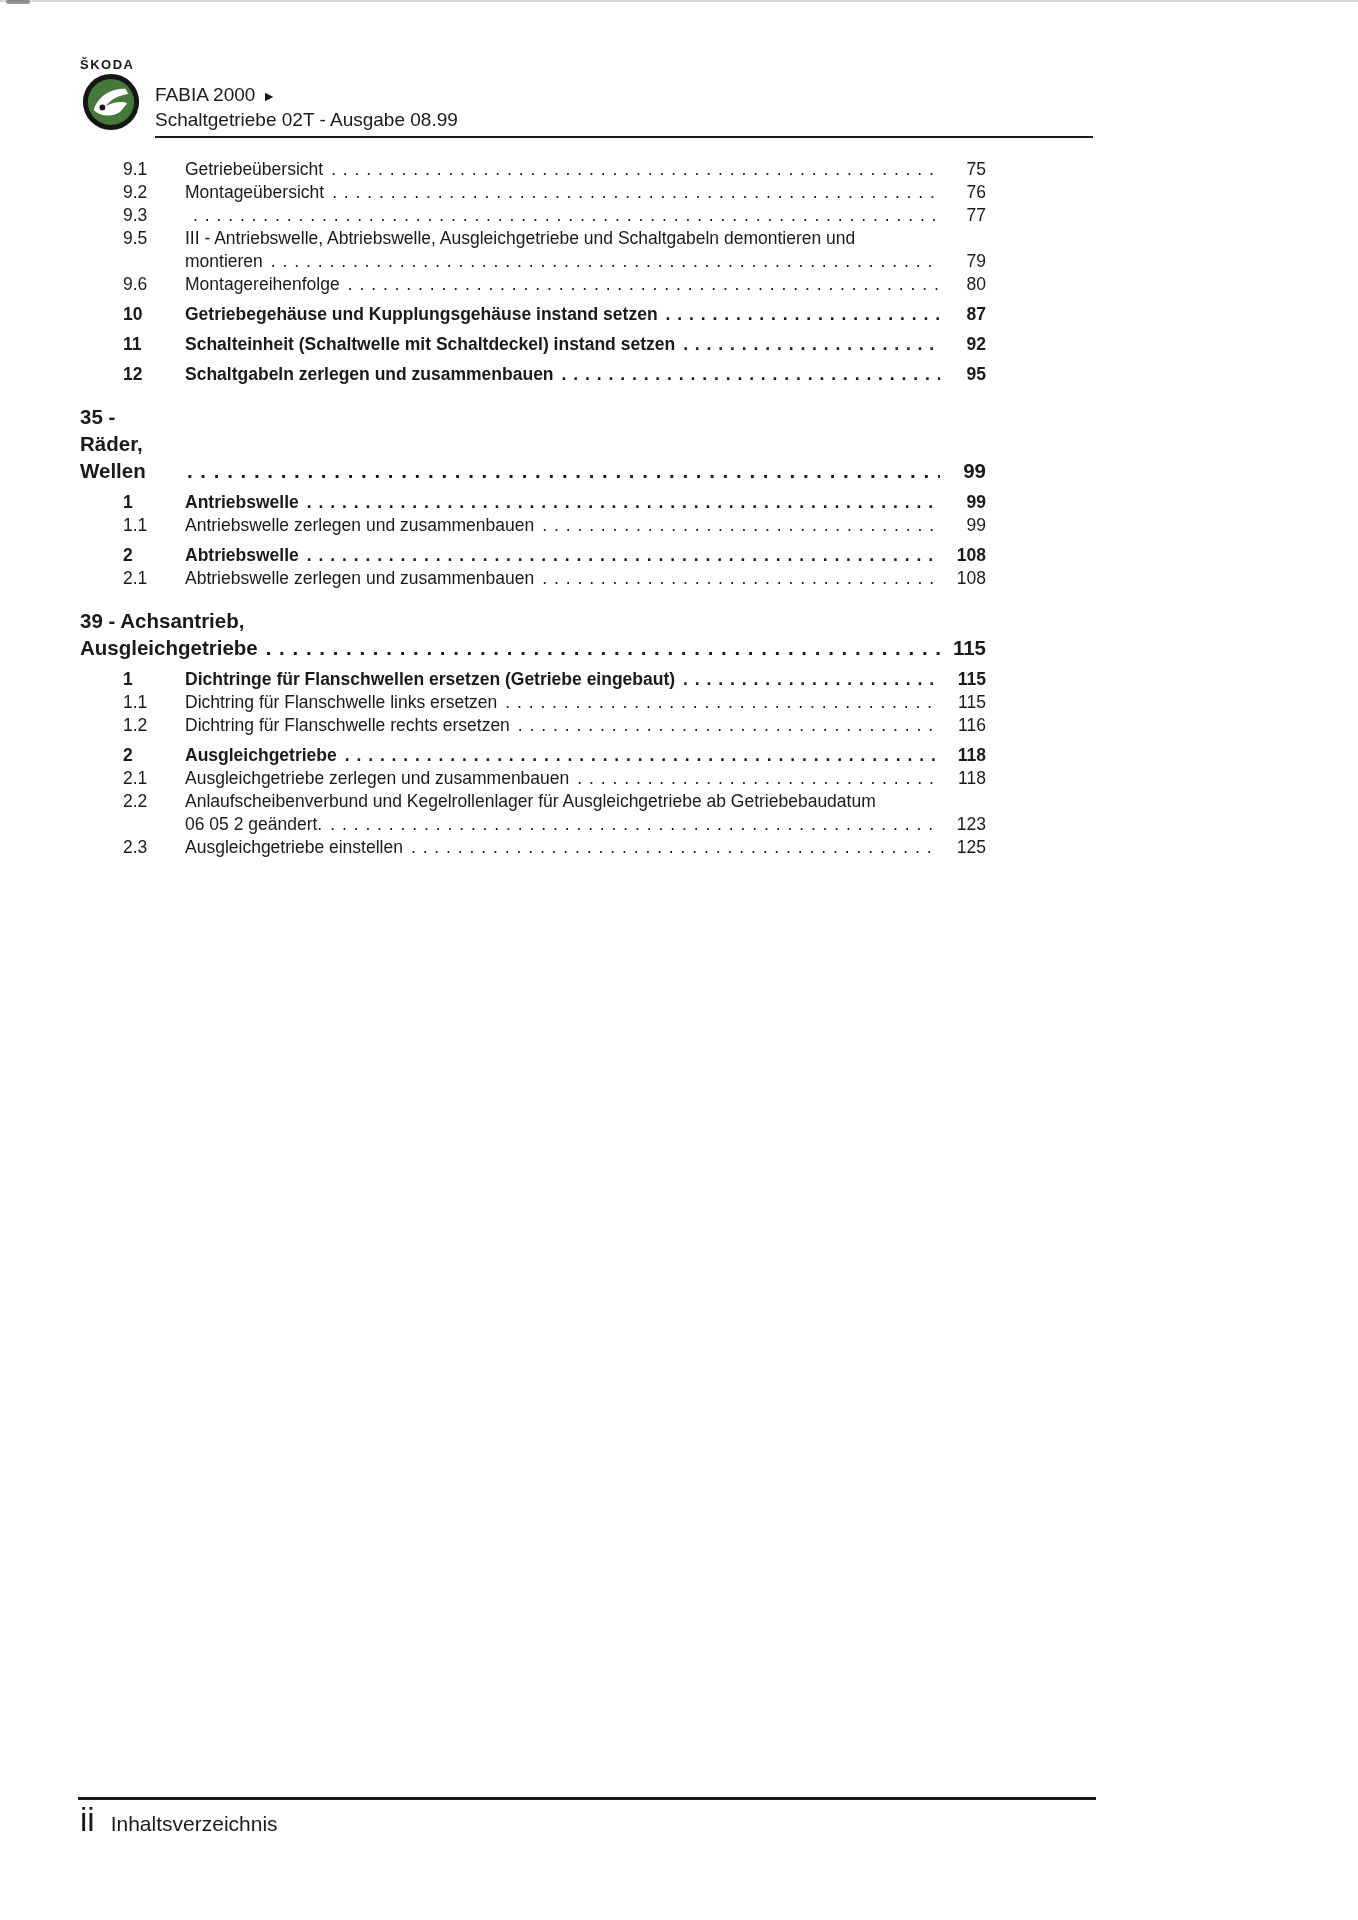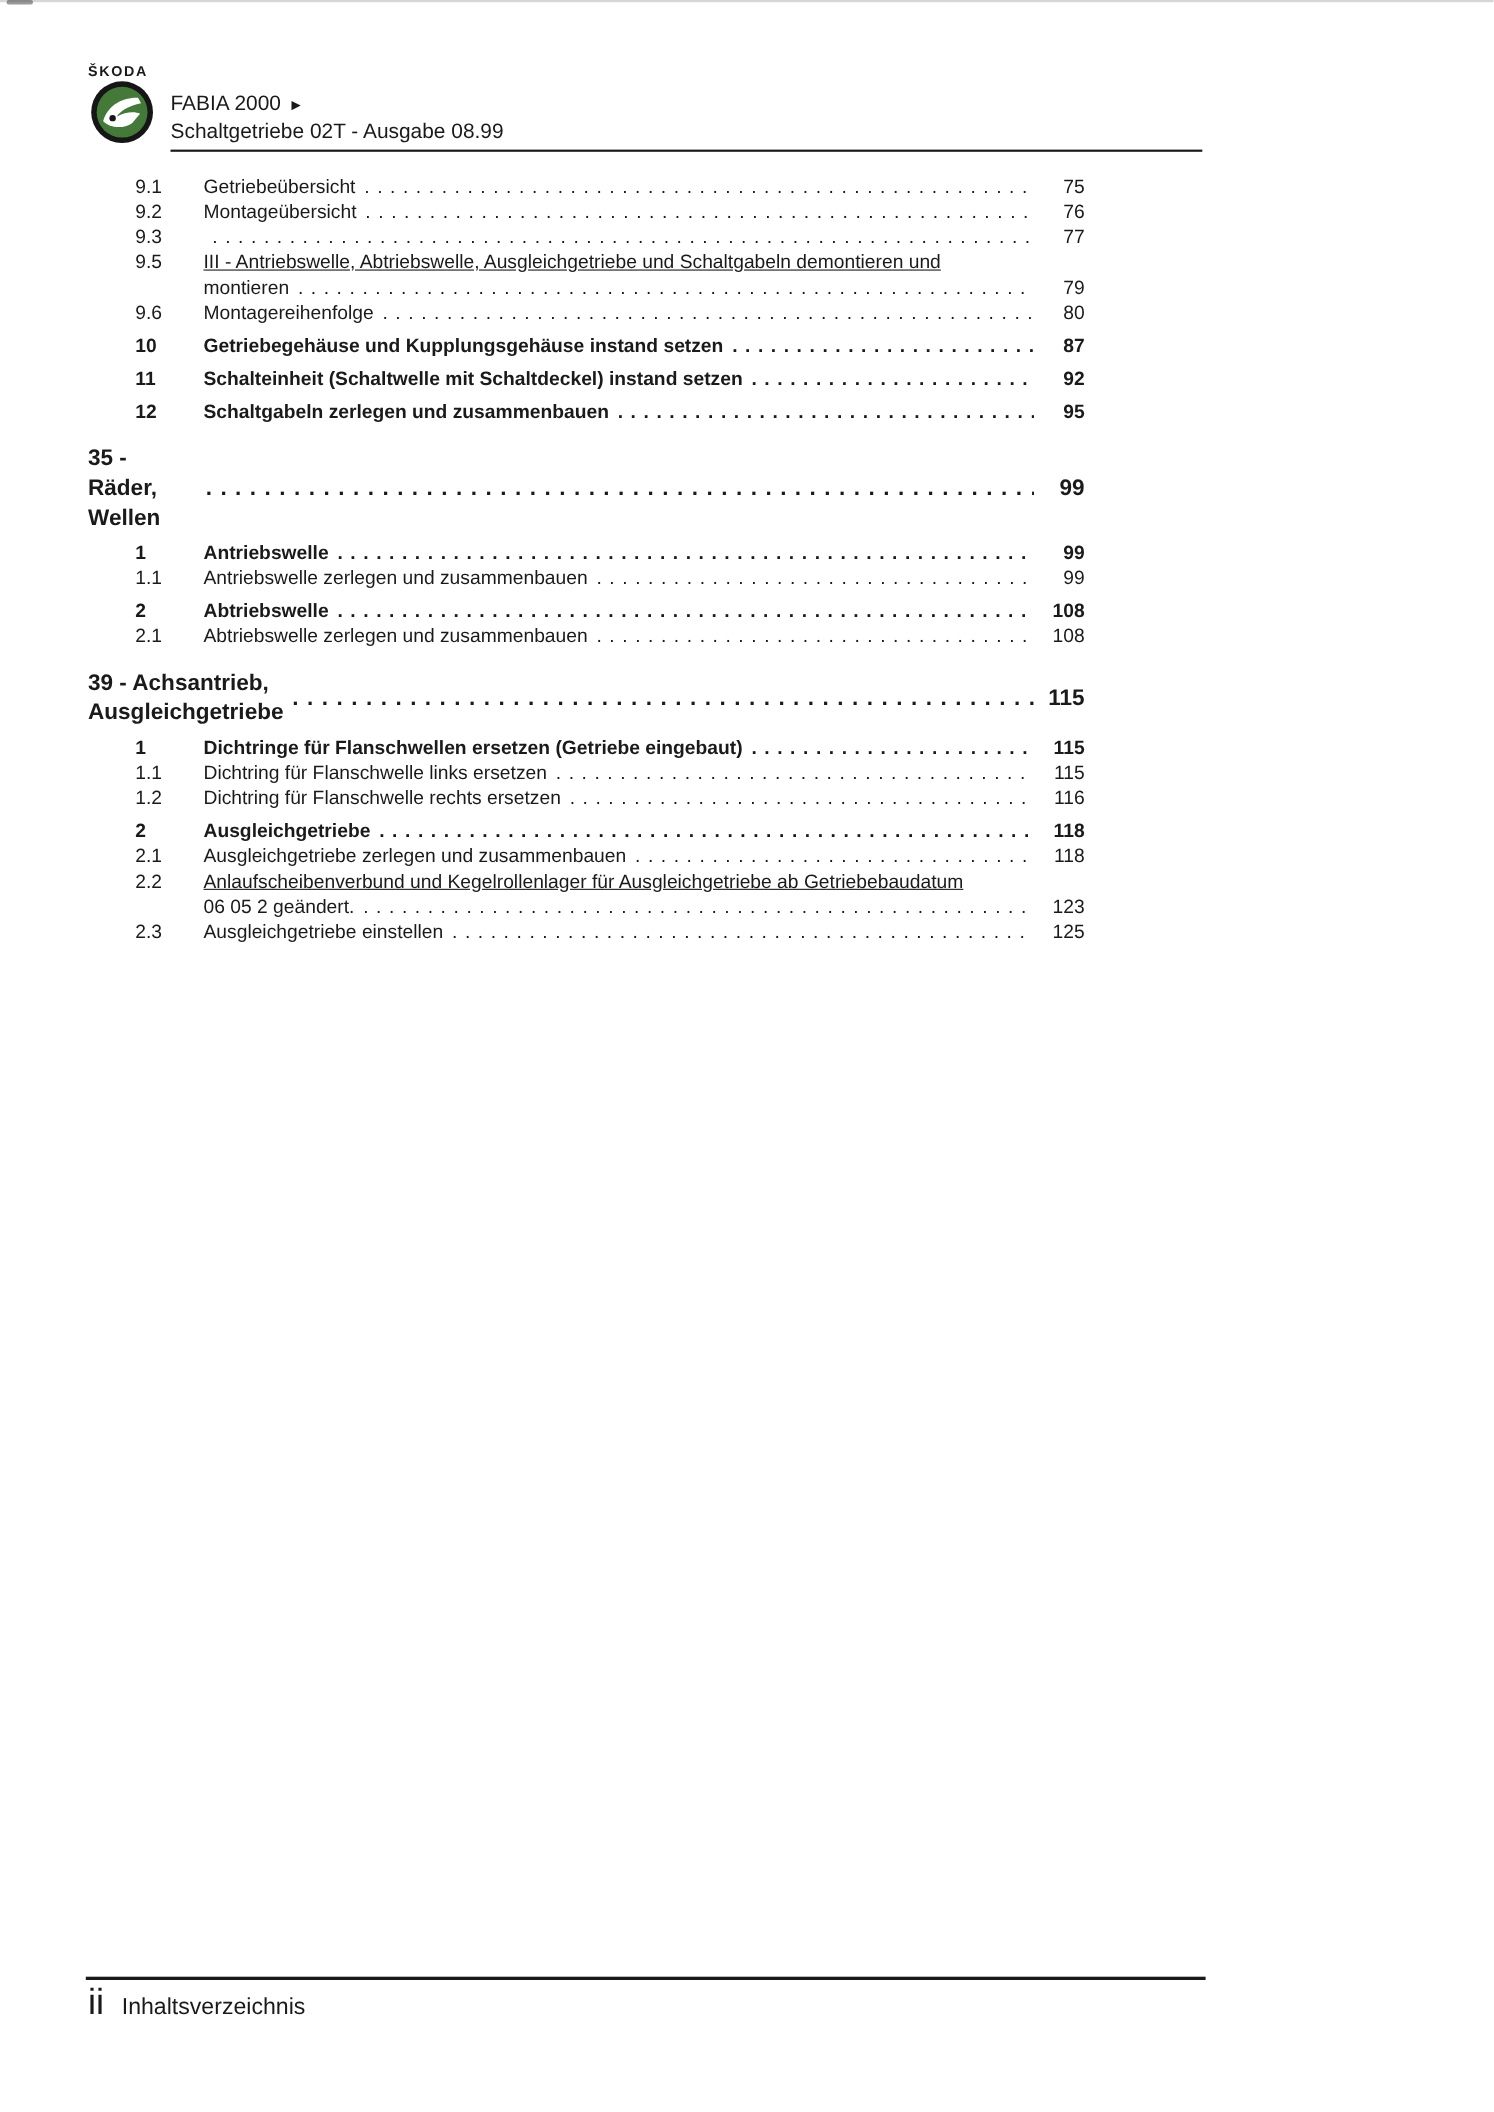--- a/index.html
+++ b/index.html
@@ -35,37 +35,37 @@
   .model-line { position: absolute; left: 155px; top: 84px; font-size: 19px; }
   .model-arrow { font-size: 14px; margin-left: 7px; }
   .subtitle { position: absolute; left: 155px; top: 109px; font-size: 19px; }
   .header-rule {
     position: absolute; left: 155px; top: 136px; width: 938px; height: 2px;
     background: var(--text, #1a1a1a);
   }
 
   
   .toc { position: absolute; left: 80px; top: 158px; width: 906px; font-size: 17.5px; }
-  .row { display: flex; align-items: center; line-height: 23px; padding-left: 43px; }
+  .row { display: flex; align-items: flex-end; line-height: 23px; padding-left: 43px; }
   .row.b { font-weight: bold; margin-top: 7px; }
   .row.wrap { align-items: flex-start; }
   .num { flex: none; width: 62px; }
   .title { flex: none; white-space: nowrap; }
   .leader { flex: 1 1 auto; overflow: hidden; white-space: nowrap; margin: 0 6px 0 8px; }
   .leader::after {
     content: ". . . . . . . . . . . . . . . . . . . . . . . . . . . . . . . . . . . . . . . . . . . . . . . . . . . . . . . . . . . . . . . . . . . . . . . . . . . . . . . . . . . . . . . . . . . . . . . . . . . . ";
     letter-spacing: 1px;
   }
   .pnum { flex: none; min-width: 40px; text-align: right; }
   .chapter {
     padding-left: 0; font-size: 20.5px; font-weight: bold;
     line-height: 27px; margin-top: 17px; margin-bottom: 7px;
   }
   .wrapbody { flex: 1 1 auto; min-width: 0; }
-  .tline { white-space: nowrap; text-decoration: underline; }
+  .tline { white-space: nowrap; }
   .tline2 { display: flex; align-items: baseline; }
 
   
   .footer-rule {
     position: absolute; left: 78px; top: 1797px; width: 1018px; height: 3px;
     background: var(--text, #1a1a1a);
   }
   .footer {
     position: absolute; left: 80px; top: 1801px;
     display: flex; align-items: baseline; gap: 16px;

